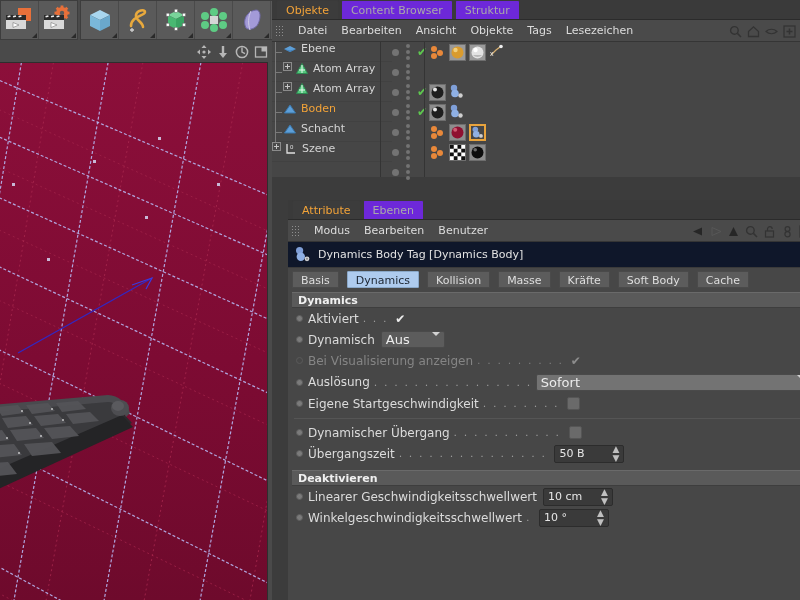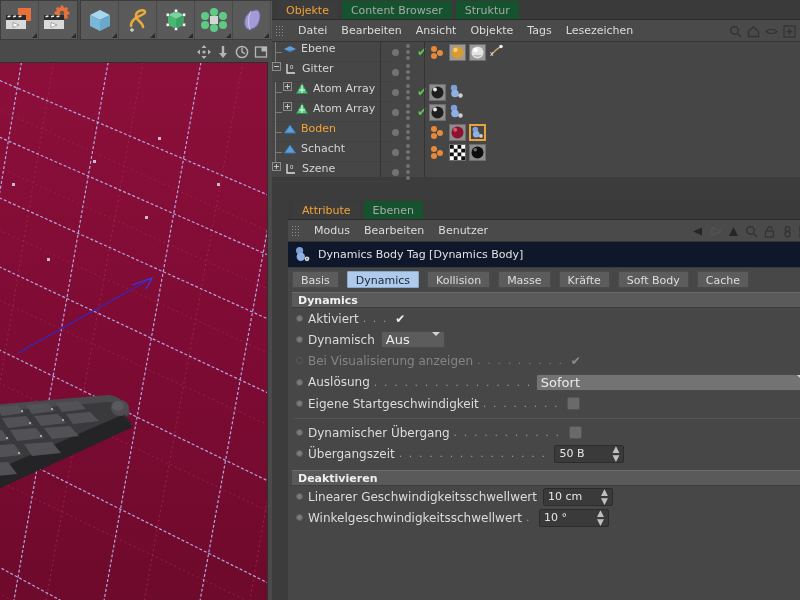--- a/index.html
+++ b/index.html
@@ -54,21 +54,21 @@
 
   
   #right { position:absolute; left:272px; top:0; width:528px; height:600px; background:#3c3c3c; }
 
   .tabstrip {
     height:20px; background:#3a3a3a; display:flex; align-items:flex-end;
     padding-left:4px; border-bottom:1px solid #2b2b2b;
   }
   .tab {
     height:19px; line-height:19px; padding:0 9px; font-size:11px;
-    color:#a9a9a9; background:#14532d; margin-right:2px;
+    color:#a9a9a9; background:#6d28d9; margin-right:2px;
     border:1px solid #3a3a3a; border-bottom:none;
     border-radius:2px 2px 0 0;
   }
   .tab.active { color:#f3a338; background:#3c3c3c; }
 
   .menubar {
     height:22px; background:#4a4a4a; display:flex; align-items:center;
     padding-left:3px; border-bottom:1px solid #353535; position:relative;
   }
   .grip {
@@ -509,30 +509,20 @@
           <div class="tree-line tee"></div>
           <span class="om-icon">
             <svg width="14" height="14" viewBox="0 0 14 14">
               <polygon points="1,7 7,4 13,7 7,10" fill="#5d9fd8"></polygon>
               <polygon points="1,7 7,10 13,7 7,8.6" fill="#3f7fb8"></polygon>
               </svg>
           </span>
           <span class="om-name">Ebene</span>
         </div>
 
-        <div class="om-row">
-          <div class="om-expander"></div>
-          <span class="om-icon">
-            <svg width="14" height="14" viewBox="0 0 14 14">
-              <path d="M3 2 v9 h8" stroke="#e0e0e0" stroke-width="1.3" fill="none"></path>
-              <text x="6" y="6.5" font-size="6" fill="#e0e0e0" font-family="sans-serif">0</text>
-              </svg>
-          </span>
-          <span class="om-name">Gitter</span>
-        </div>
 
         <div class="om-row">
           <div class="tree-line tee"></div>
           <div class="om-expander plus"></div>
           <span class="om-icon">
             <svg width="14" height="14" viewBox="0 0 14 14">
               <polygon points="7,1.5 12.5,11.5 1.5,11.5" fill="#55c87e" stroke="#2f8d54" stroke-width="1"></polygon>
               <path d="M7 3 L7 11 M4 8 L10 8" stroke="#e8f7ee" stroke-width="1"></path>
               </svg>
           </span>

